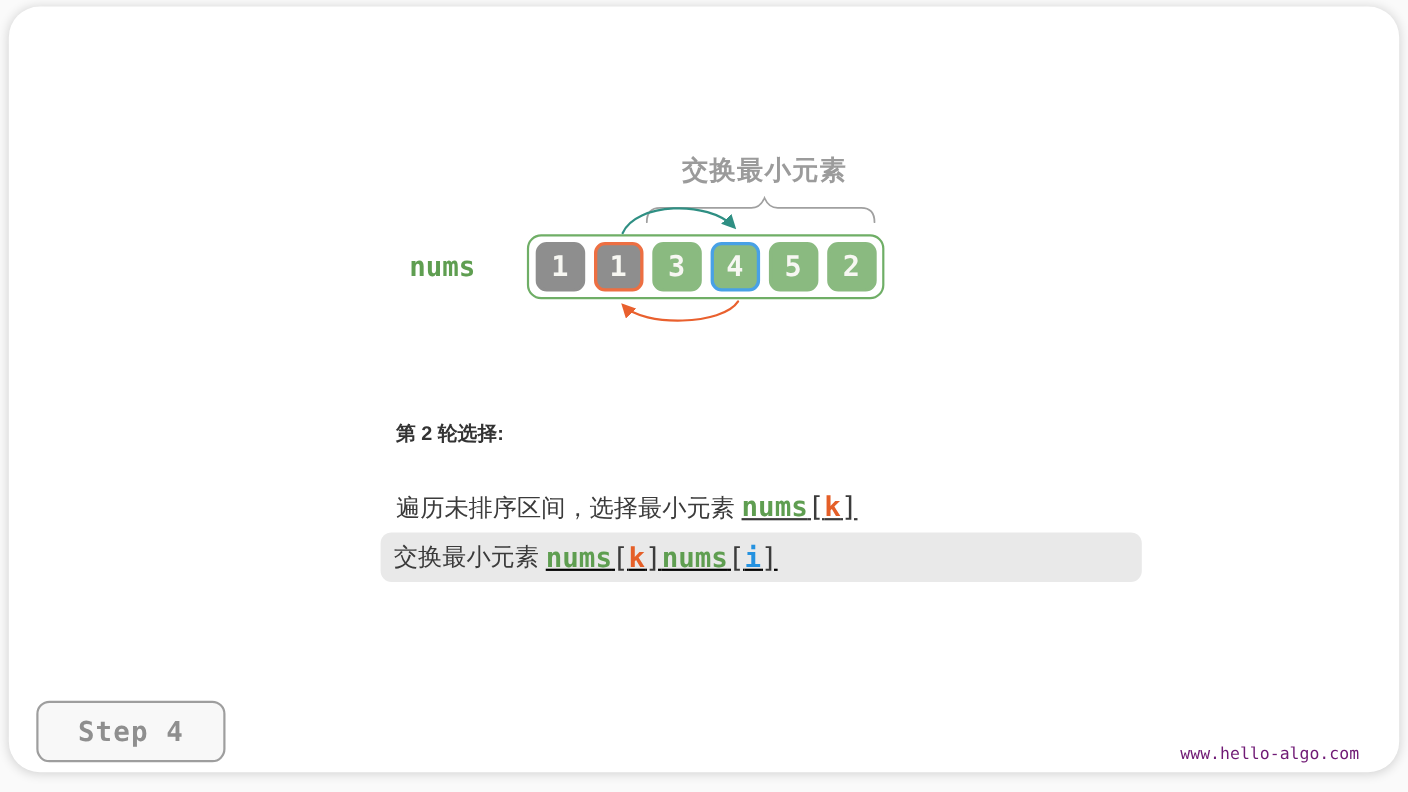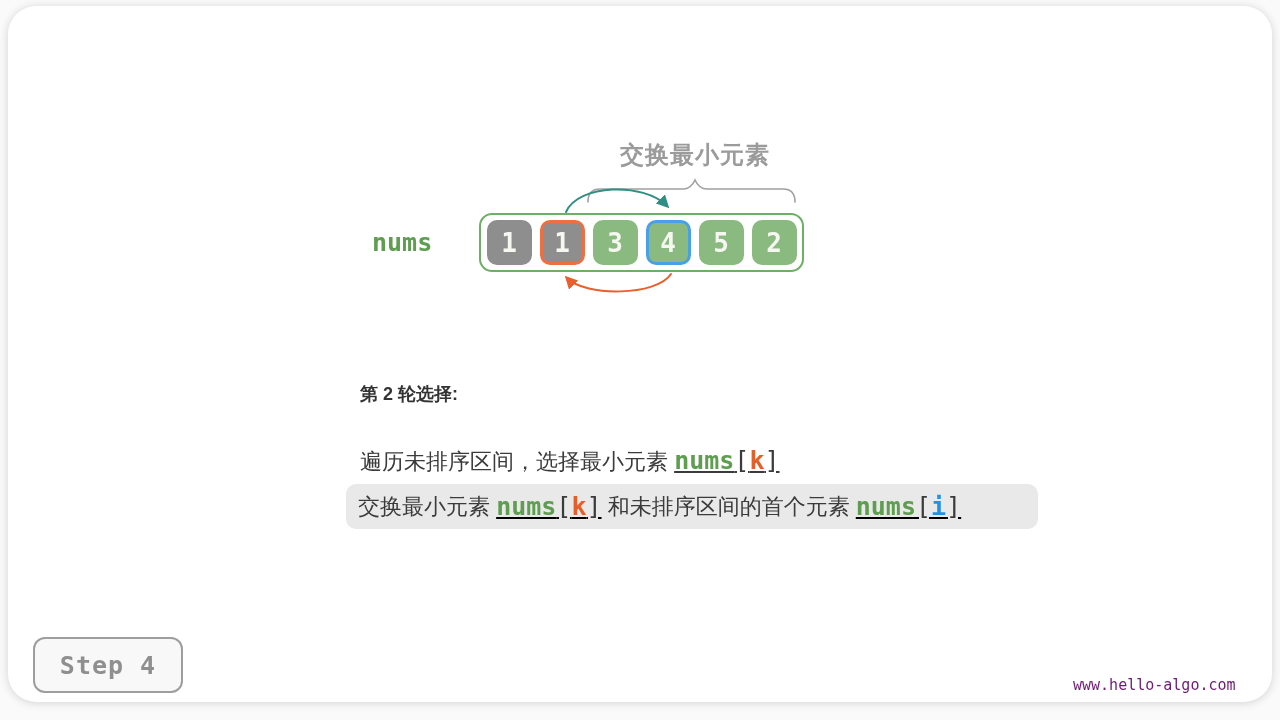--- a/index.html
+++ b/index.html
@@ -61,21 +61,21 @@
     display:flex; align-items:center; padding-left:12px;
   }
   .code { font-family:"DejaVu Sans Mono", monospace; font-size:25px; font-weight:bold;text-decoration:underline; }
   .code .cname { color:#5f9e51; }
   .code .cbr   { color:#3b3b3b; font-weight:normal; }
   .code .ck    { color:#e55f28; }
   .code .ci    { color:#2492e0; }
 
   
   .step-badge {
-    left:33px; top:637px; width:150px; height:56px; box-sizing:border-box;
+    left:33px; top:637px; width:172px; height:56px; box-sizing:border-box;
     background:#f8f8f8; border:2px solid #9e9e9e; border-radius:12px;
     display:flex; align-items:center; justify-content:center;
     font-family:"DejaVu Sans Mono", monospace;
     font-size:25px; font-weight:bold; color:#8f8f8f; letter-spacing:1px;
   }
   .watermark {
     left:1073px; top:676px;
     font-family:"DejaVu Sans Mono", monospace;
     font-size:15px; color:#701a75;
   }
@@ -112,19 +112,18 @@
   <div class="cell green">2</div>
 </div>
 
 <div class="abs round-heading">第 2 轮选择:</div>
 
 <div class="abs line line-traverse"><span>遍历未排序区间，选择最小元素 </span><span class="code"><span class="cname">nums</span><span class="cbr">[</span><span class="ck">k</span><span class="cbr">]</span></span></div>
 
 <div class="abs swap-box">
     <span class="line">交换最小元素 </span>
     <span class="code"><span class="cname">nums</span><span class="cbr">[</span><span class="ck">k</span><span class="cbr">]</span></span>
-    <span class="line"> 和未排序区间的首个元素 </span>
     <span class="code"><span class="cname">nums</span><span class="cbr">[</span><span class="ci">i</span><span class="cbr">]</span></span>
   </div>
 
 <div class="abs step-badge">Step 4</div>
 
 <div class="abs watermark">www.hello-algo.com</div>
 
 </body></html>

